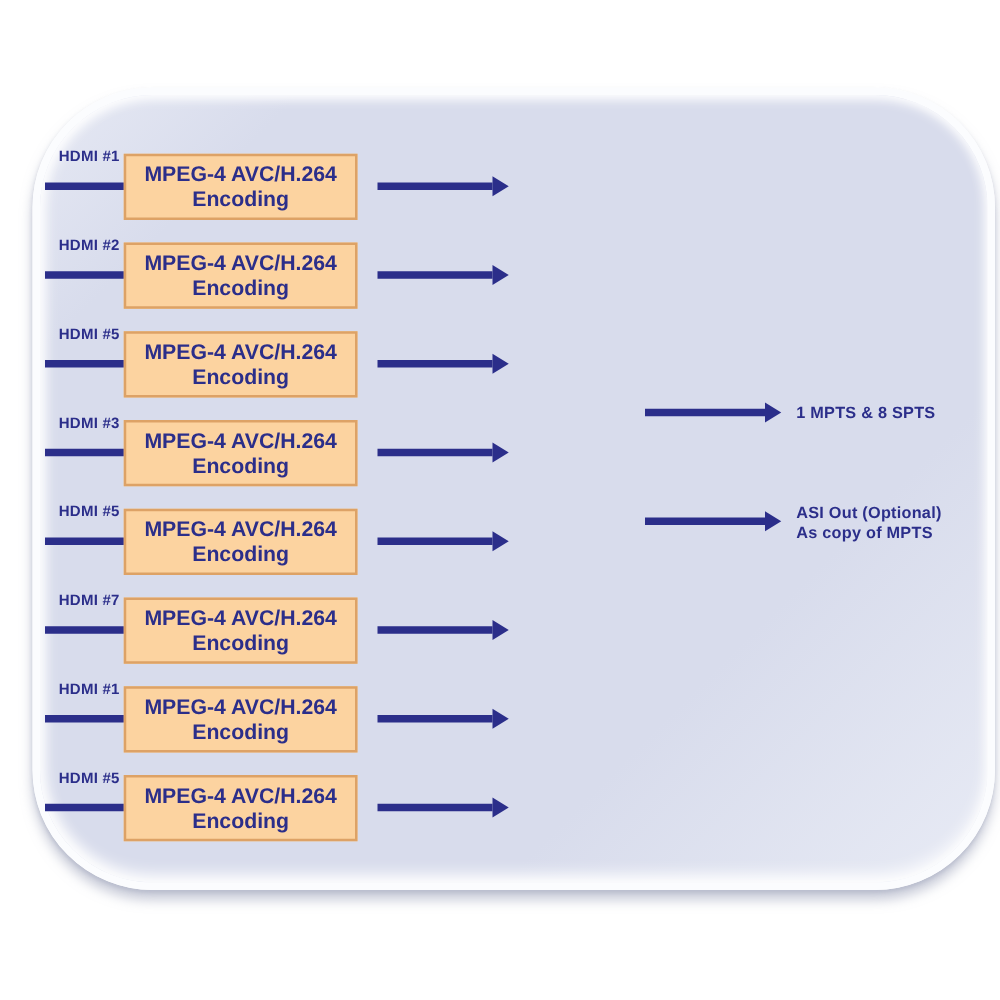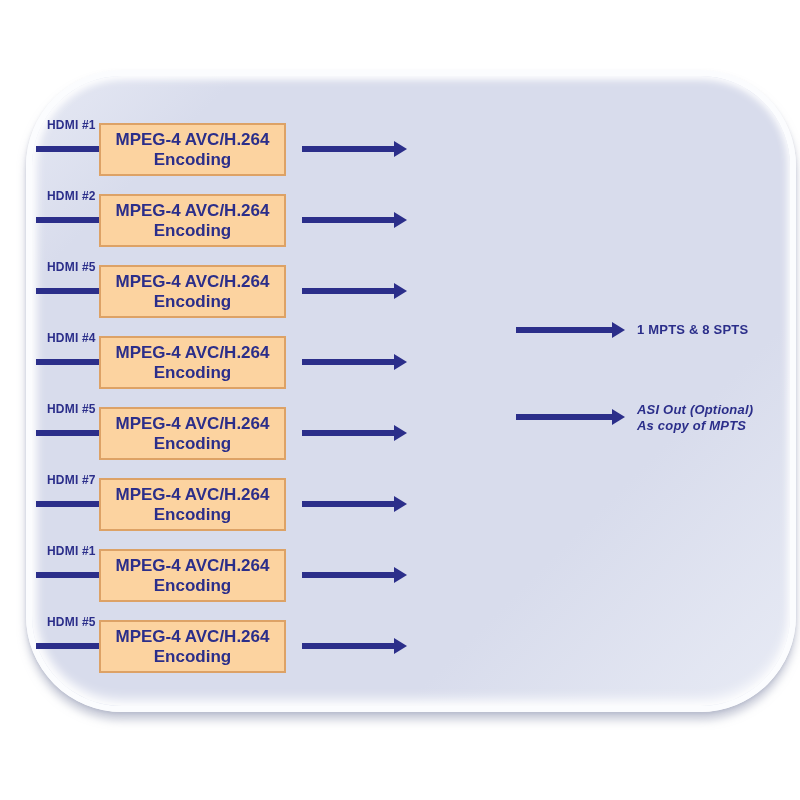--- a/index.html
+++ b/index.html
@@ -61,21 +61,21 @@
   }
   .arrow.in{left:36px;width:67px;}     
   .arrow.mid{left:302px;width:92px;}   
   .arrow.out{left:516px;width:96px;}   
   .out-label{
     position:absolute;left:637px;
     font-size:13px;line-height:16px;letter-spacing:.2px;
     color:var(--navy,#2b2e8a);
     white-space:nowrap;
   }
-  .out-label span{display:block;font-style:italic;}
+  .out-label span{display:block;}
 </style>
 </head>
 <body>
 
 <div class="page">
   <div class="plate"></div>
 
   <div class="hdmi-label" style="top:118px">HDMI #1</div>
   <div class="arrow in" style="top:146px"></div>
   <div class="enc-box" style="top:123px">
@@ -93,21 +93,21 @@
   <div class="arrow mid" style="top:217px"></div>
 
   <div class="hdmi-label" style="top:260px">HDMI #5</div>
   <div class="arrow in" style="top:288px"></div>
   <div class="enc-box" style="top:265px">
     <span>MPEG-4 AVC/H.264</span>
     <span>Encoding</span>
   </div>
   <div class="arrow mid" style="top:288px"></div>
 
-  <div class="hdmi-label" style="top:331px">HDMI #4</div>
+  <div class="hdmi-label" style="top:331px">HDMI #3</div>
   <div class="arrow in" style="top:359px"></div>
   <div class="enc-box" style="top:336px">
     <span>MPEG-4 AVC/H.264</span>
     <span>Encoding</span>
   </div>
   <div class="arrow mid" style="top:359px"></div>
 
   <div class="hdmi-label" style="top:402px">HDMI #5</div>
   <div class="arrow in" style="top:430px"></div>
   <div class="enc-box" style="top:407px">

